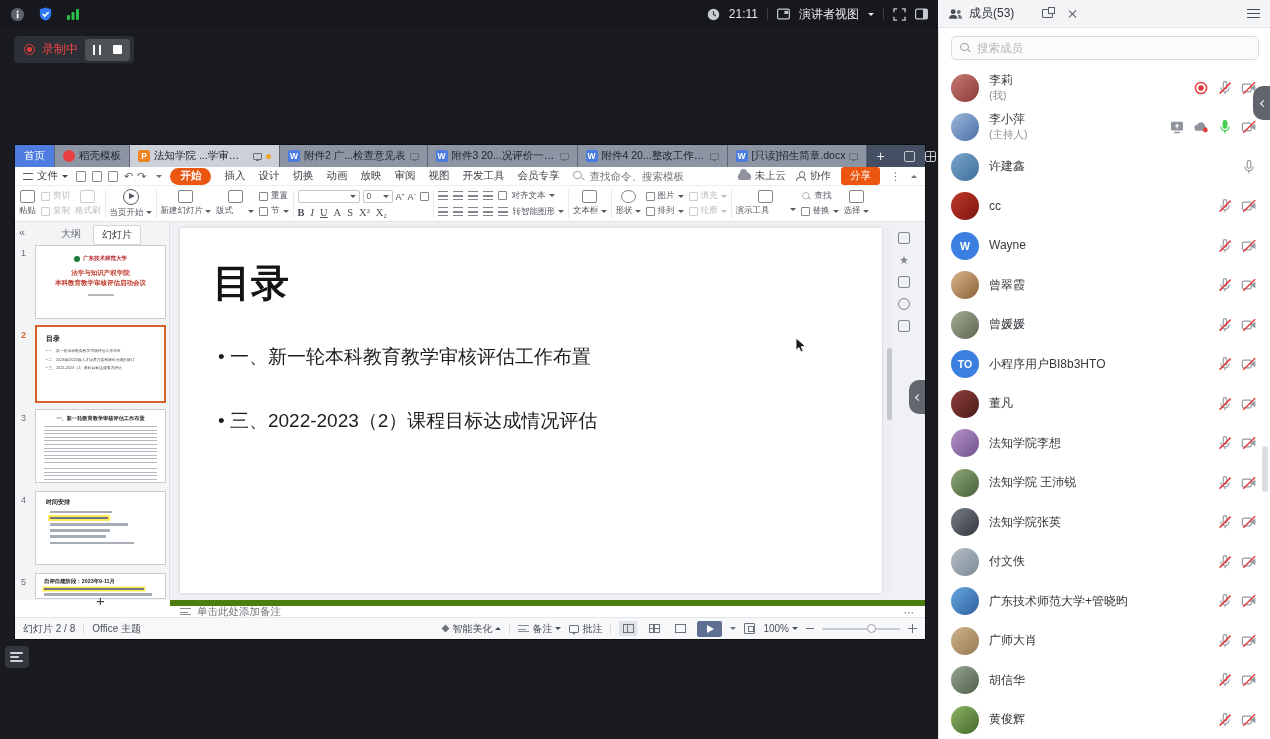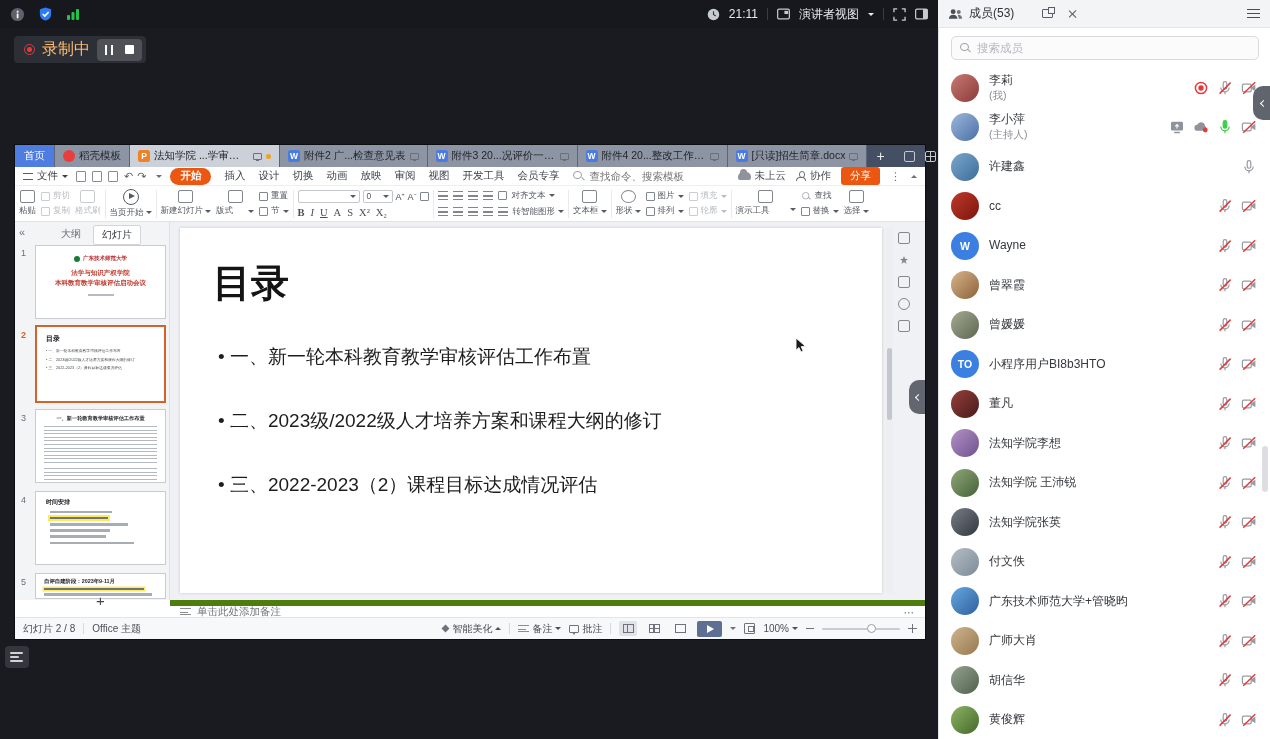--- a/index.html
+++ b/index.html
@@ -22,21 +22,21 @@
   .ico-burger { width:13px; height:9px; display:inline-block; border-top:1.5px solid #4a4e55; border-bottom:1.5px solid #4a4e55; position:relative; }
   .ico-burger::before { content:""; position:absolute; left:0; top:2.7px; width:13px; height:1.5px; background:#4a4e55; }
   .popout-icon { position:relative; width:11px; height:9px; border:1.3px solid #595d64; border-radius:1px; display:inline-block; }
   .popout-icon::after { content:""; position:absolute; right:-3px; top:-3px; width:5px; height:5px; background:#f3f4f6; border:1.3px solid #595d64; }
 
   
   #stage { position:absolute; left:0; top:28px; width:938px; height:711px; background:#191b20; }
   #rec-pill { position:absolute; left:14px; top:8px; height:27px; background:#2c2f35; border-radius:4px; display:flex; align-items:center; padding:0 4px 0 10px; gap:7px; }
   #rec-pill .rec-dot { width:11px; height:11px; border:1.6px solid #e23b3b; border-radius:50%; position:relative; }
   #rec-pill .rec-dot::after { content:""; position:absolute; left:2px; top:2px; width:4.6px; height:4.6px; background:#e23b3b; border-radius:50%; }
-  #rec-pill .rec-label { color:#fdba74; font-size:16px; }
+  #rec-pill .rec-label { color:#ef4444; font-size:12px; }
   #rec-pill .rec-btns { background:#4e5257; border-radius:4px; height:22px; display:flex; align-items:center; padding:0 8px; gap:12px; }
   .pause-icon { width:8px; height:10px; border-left:2.6px solid #fff; border-right:2.6px solid #fff; }
   .stop-icon { width:9px; height:9px; background:#fff; border-radius:1px; }
 
   
   #wps { position:absolute; left:15px; top:117px; width:910px; height:494px; background:#fff; box-shadow:0 0 0 1px #0d0e11; }
   
   #wps-tabbar { height:22px; background:#454f63; display:flex; align-items:stretch; }
   .dtab { display:flex; align-items:center; gap:4px; padding:0 8px; font-size:10.5px; background:#8d95a4; color:#23262c; border-right:1px solid #5c6477; max-width:150px; white-space:nowrap; overflow:hidden; }
   .dtab.home { background:#4f7ce0; color:#fff; min-width:40px; justify-content:center; }
@@ -604,21 +604,20 @@
             <div class="t5bar" style="width:108px;"></div>
           </div>
           <div class="add-slide">+</div>
         </aside>
 
         <div id="slide-area">
           <div id="slide">
             <div id="slide-title">目录</div>
             <ul id="slide-bullets">
                 <li>一、新一轮本科教育教学审核评估工作布置</li>
-                <li>二、2023级/2022级人才培养方案和课程大纲的修订</li>
                 <li>三、2022-2023（2）课程目标达成情况评估</li>
               </ul>
           </div>
           <div class="v-scroll">
               <div class="vthumb"></div>
             </div>
           <div class="side-icons">
             <span class="sic"></span>
             <span class="sic star"></span>
             <span class="sic"></span>

